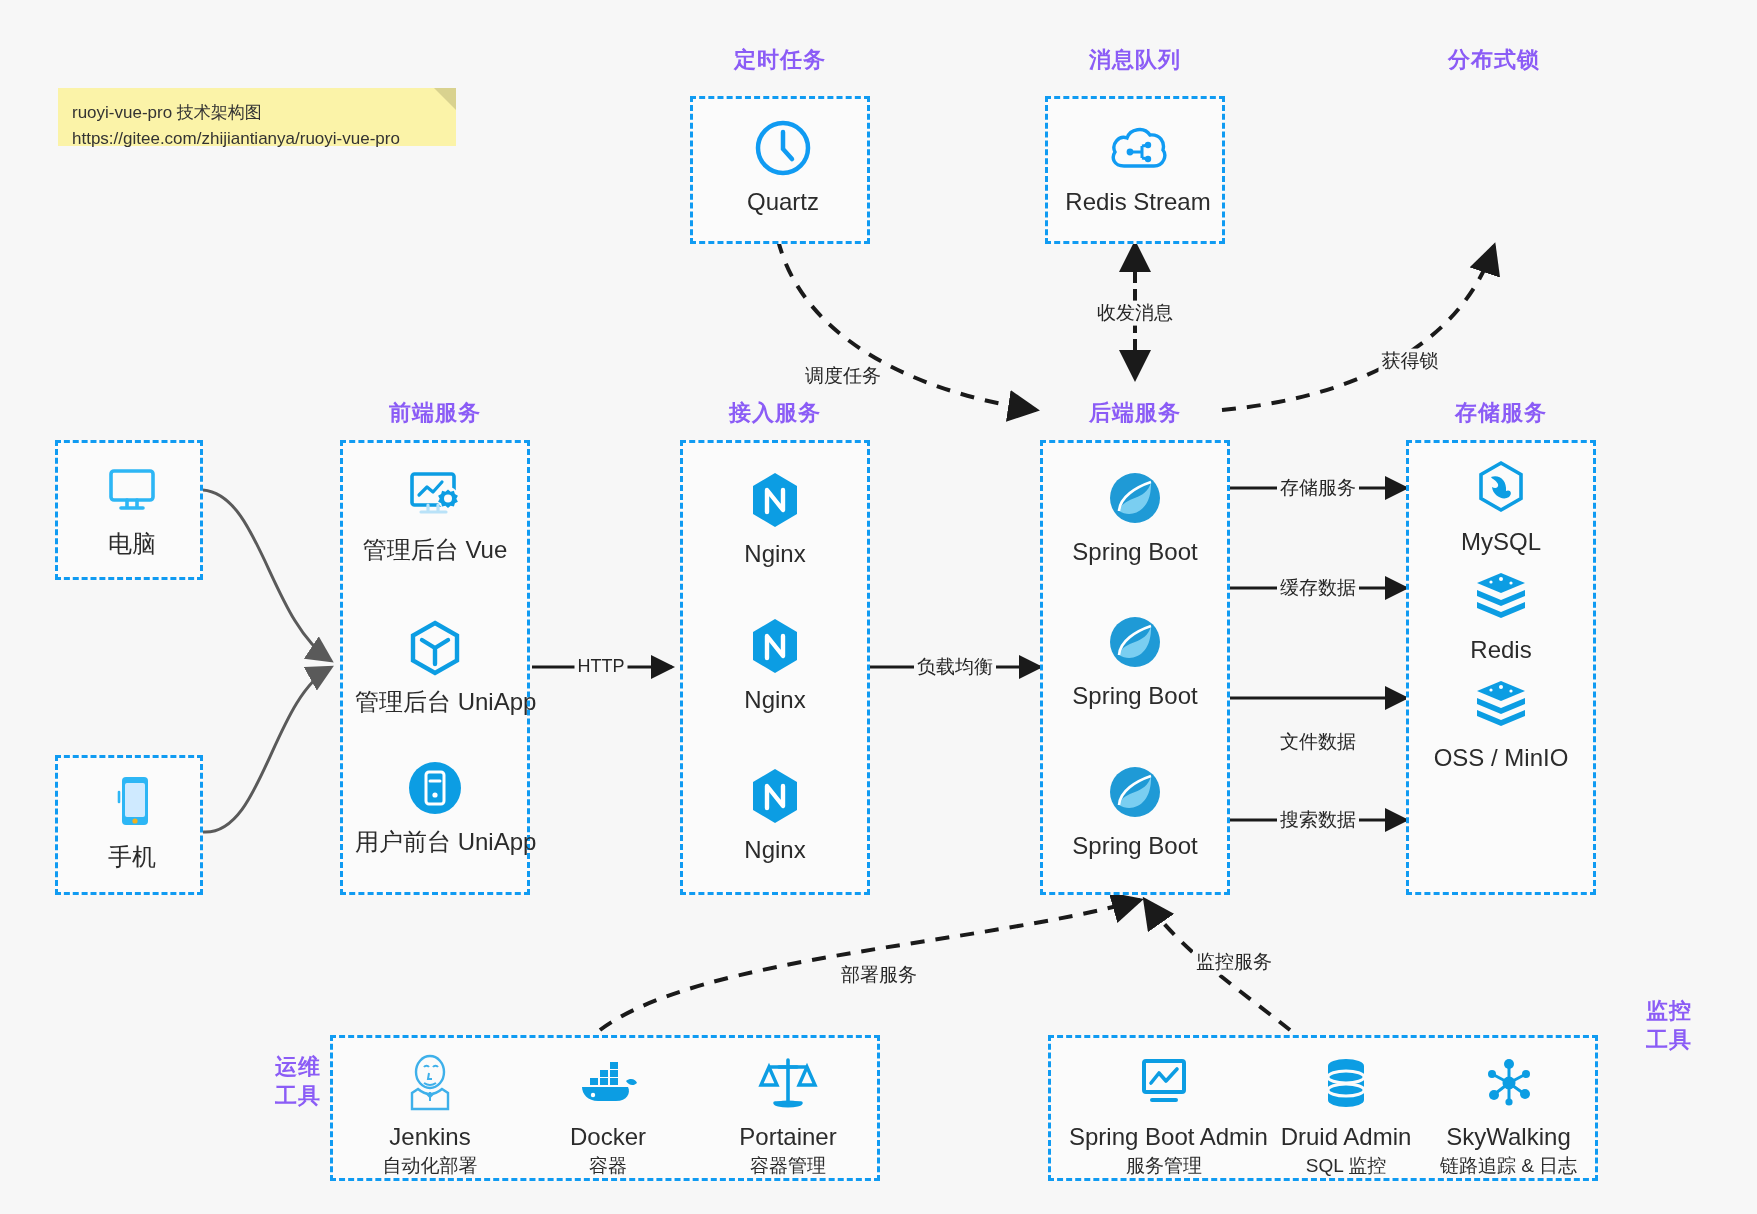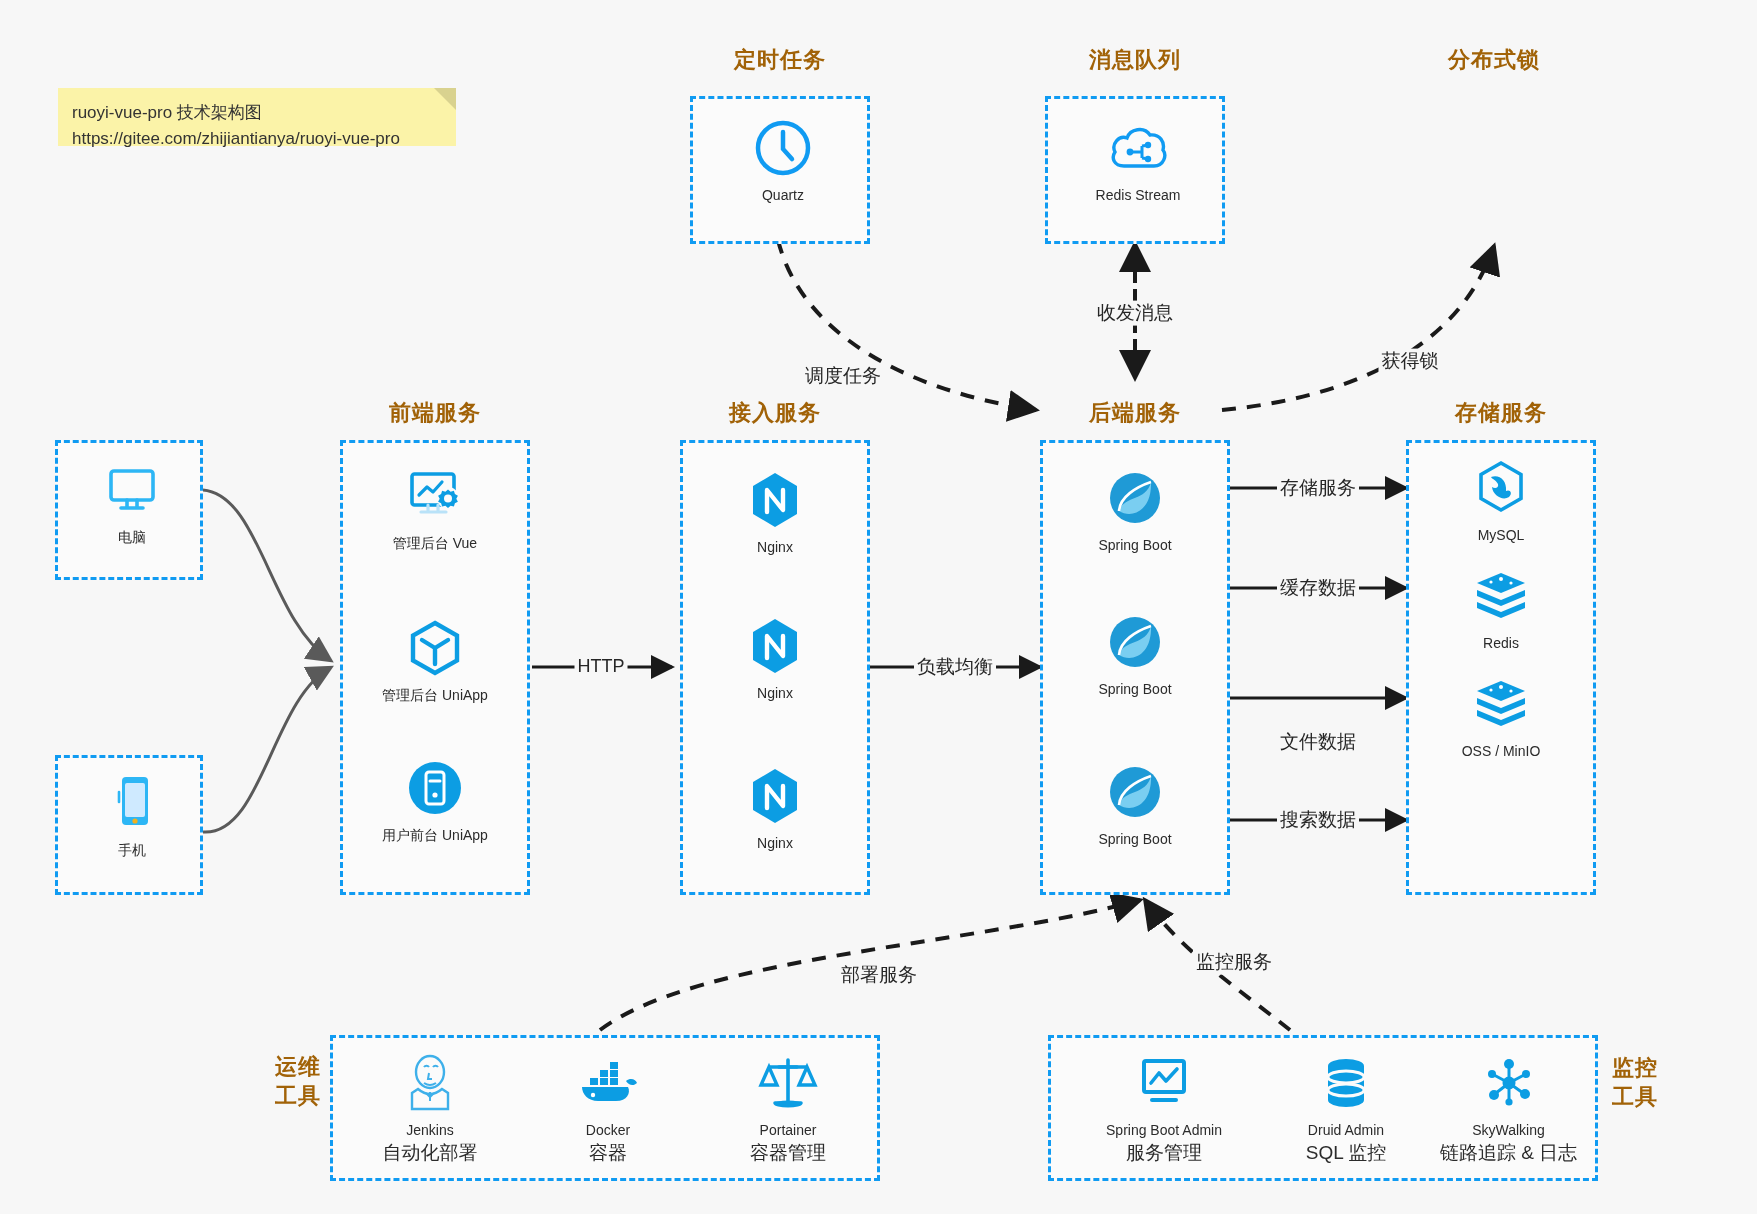--- a/index.html
+++ b/index.html
@@ -30,41 +30,41 @@
 
   
   .dbox{
     position:absolute;
     border:3px dashed #109bf2;
     background:#fbfbfb;
     box-sizing:border-box;
   }
   .gtitle{
     position:absolute;
-    color:#a16207;
+    color:#8b5cf6;
     font-weight:bold;
     font-size:22px;
     text-align:center;
     white-space:nowrap;
     letter-spacing:1px;
   }
   .gtitle.side{line-height:1.3;}
 
   
   .node{
     position:absolute;
     text-align:center;
     width:160px;
   }
   .node .ico{
     height:62px;display:flex;align-items:center;justify-content:center;
     margin-bottom:7px;
   }
   .node .lbl{
-    font-size:14px;color:#2b2b2b;line-height:1.35;white-space:nowrap;
+    font-size:24px;color:#2b2b2b;line-height:1.35;white-space:nowrap;
   }
   .node .lbl2{
     font-size:19px;color:#2b2b2b;line-height:1.35;white-space:nowrap;
   }
 
   
   .elabel{
     position:absolute;
     background:#f7f7f7;
     font-size:18px;color:#262626;
@@ -414,21 +414,21 @@
           <circle cx="46" cy="19" r="4" fill="#0c9de3"></circle>
           <circle cx="14" cy="40" r="5" fill="#0c9de3"></circle>
           <circle cx="45" cy="39" r="5" fill="#0c9de3"></circle>
           <circle cx="29" cy="47" r="3.6" fill="#0c9de3"></circle>
         </svg>
       </div>
       <div class="lbl">SkyWalking</div>
       <div class="lbl2">链路追踪 &amp; 日志</div>
     </div>
   </div>
-  <div class="gtitle side" style="left:1612px;top:1054px;width:80px;text-align:left;">
+  <div class="gtitle side" style="left:1612px;top:997px;width:80px;text-align:right;">
     <div>监控</div>
     <div>工具</div>
   </div>
 
   <div class="elabel" style="left:601px;top:667px;">HTTP</div>
   <div class="elabel cn" style="left:955px;top:667px;">负载均衡</div>
   <div class="elabel cn" style="left:843px;top:376px;">调度任务</div>
   <div class="elabel cn" style="left:1135px;top:313px;">收发消息</div>
   <div class="elabel cn" style="left:1410px;top:361px;">获得锁</div>
   <div class="elabel cn" style="left:1318px;top:488px;">存储服务</div>

